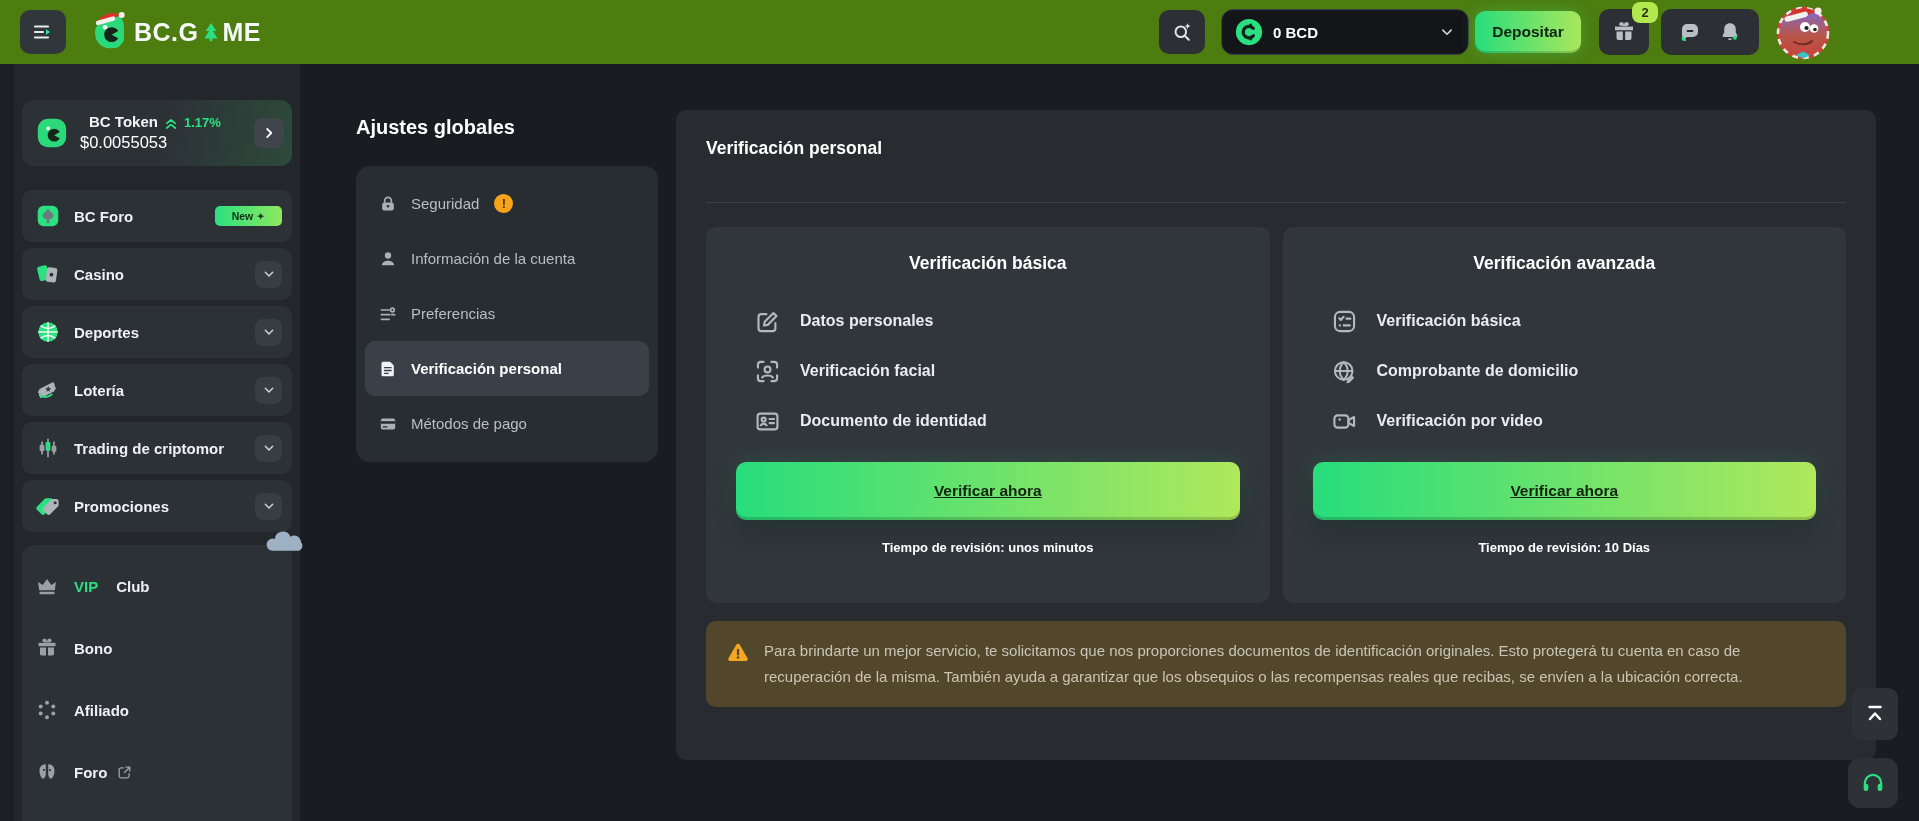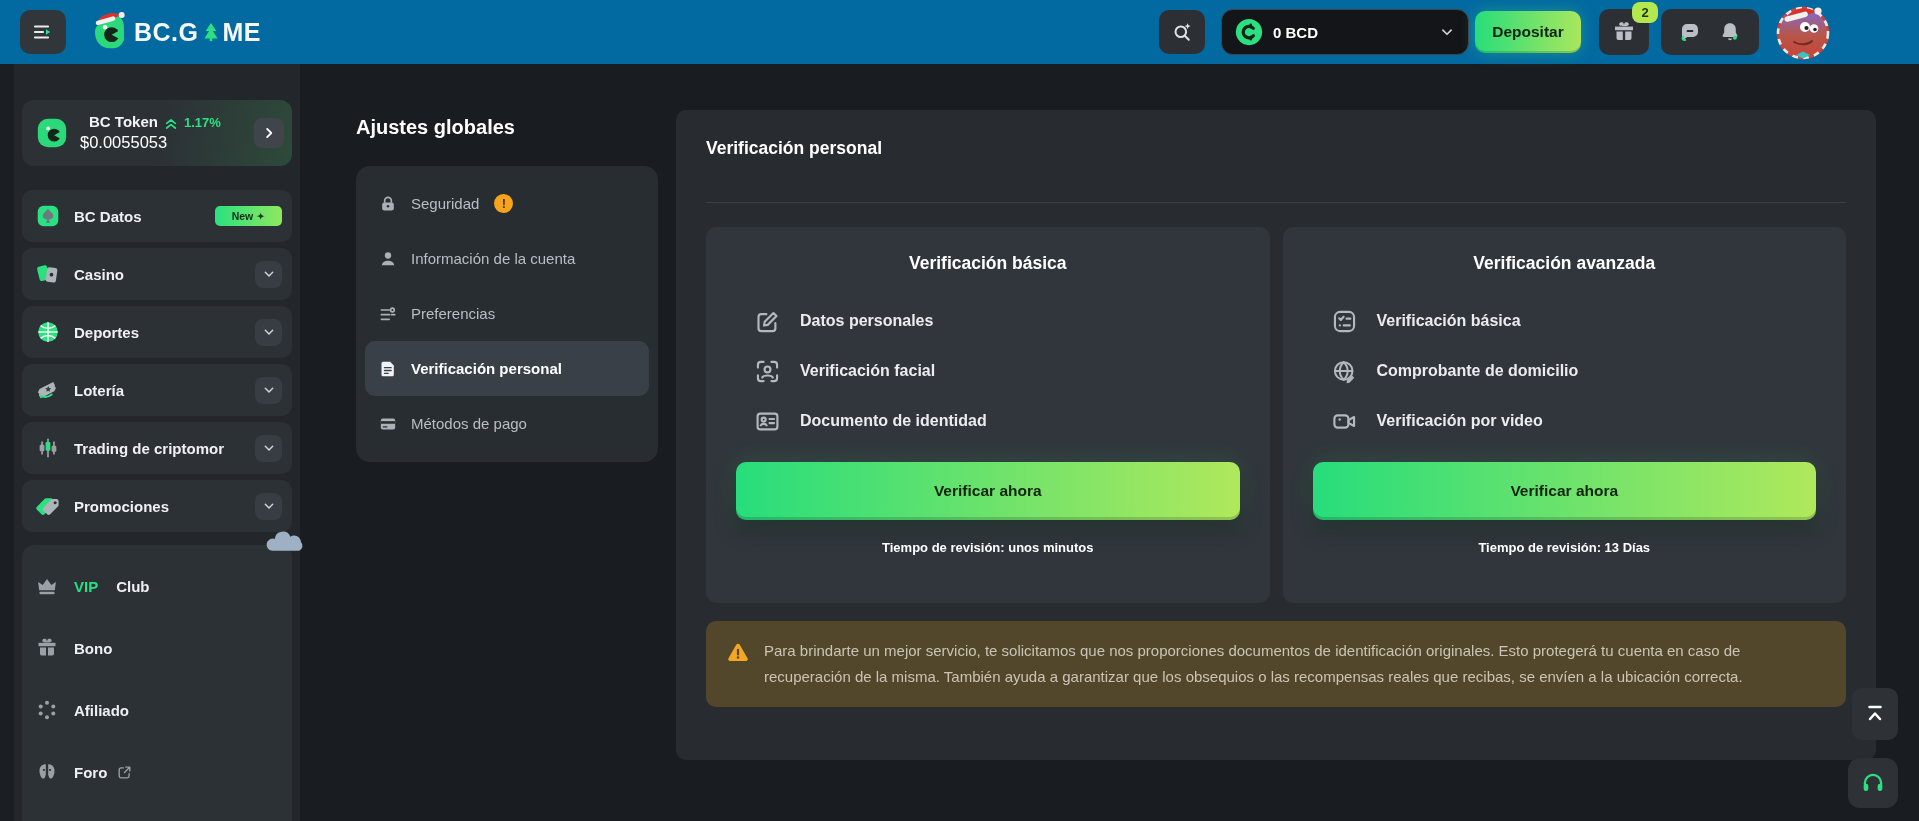--- a/index.html
+++ b/index.html
@@ -6,21 +6,21 @@
   html,body { width:1919px; height:821px; background:#15181b; }
   .page { position:relative; width:1919px; height:821px; overflow:hidden;
           background:#191c20; font-family:"Liberation Sans","DejaVu Sans",sans-serif;
           -webkit-font-smoothing:antialiased; }
   .icon { display:inline-flex; align-items:center; justify-content:center; flex:none; }
   .icon svg { width:100%; height:100%; display:block; }
   .i16{width:16px;height:16px}.i18{width:18px;height:18px}.i20{width:20px;height:20px}.i24{width:24px;height:24px}.i26{width:26px;height:26px}
   .i27{width:27px;height:27px}.i30{width:30px;height:30px}.i34{width:34px;height:34px}
 
   
-  .header { position:absolute; top:0; left:0; width:100%; height:64px; background:#0369a1;
+  .header { position:absolute; top:0; left:0; width:100%; height:64px; background:#4d7c0f;
             display:flex; align-items:center; padding-left:20px; z-index:6; }
   .sq-btn { width:46px; height:44px; border-radius:10px; background:#31363b; border:none;
             display:flex; align-items:center; justify-content:center; cursor:pointer; }
   .logo { display:flex; align-items:center; margin-left:22px; cursor:pointer; }
   .logo-hand { width:42px; height:44px; }
   .logo-text { color:#f5f7f8; font-size:25px; font-weight:800; letter-spacing:.5px;
                display:flex; align-items:center; margin-left:4px; }
   .logo-tree { width:22px; height:24px; margin:0 1px; }
   .header-right { margin-left:auto; display:flex; align-items:center; padding-right:88px; }
   .search-btn { width:46px; height:44px; background:#2c3034; }
@@ -96,21 +96,21 @@
   .v-card { flex:1; height:376px; background:#31363c; border-radius:10px; padding:26px 30px 0; }
   .v-card-title { text-align:center; color:#fff; font-size:17.5px; font-weight:800; }
   .v-items { margin:22px 0 0 18px; }
   .v-item { display:flex; align-items:center; gap:19px; height:50px;
             color:#eaedef; font-size:16px; font-weight:700; }
   .v-item .icon { color:#b2b8bf; }
   .verify-btn { display:block; width:100%; height:58px; margin-top:16px; border:none;
                 border-radius:10px; background:linear-gradient(90deg,#27dd7c,#b0e85c);
                 color:#10240f; font-size:15.5px; font-weight:800; cursor:pointer; font-family:inherit;
                 box-shadow:0 10px 22px rgba(0,0,0,.28), 0 0 26px rgba(72,226,130,.18),
-                           inset 0 -3px 0 rgba(0,0,0,.16); }
+                           inset 0 -3px 0 rgba(0,0,0,.16);text-decoration:underline; }
   .review { text-align:center; margin-top:20px; color:#fff; font-size:13px; font-weight:700; }
   .notice { display:flex; align-items:flex-start; gap:14px; margin-top:18px;
             background:#53472b; border-radius:10px; padding:17px 20px; }
   .notice .icon { margin-top:3px; }
   .notice-text { color:#cac4b6; font-size:15px; line-height:1.72; max-width:1072px; }
 
   
   .fab { position:absolute; border:none; background:#2e3237; display:flex; align-items:center;
          justify-content:center; cursor:pointer; z-index:7; }
   .fab-top { right:21px; top:688px; width:46px; height:52px; border-radius:10px; }
@@ -275,21 +275,21 @@
         </button>
       </div>
 
       <div class="side-item">
         <span class="icon i26">
             <svg viewBox="0 0 24 24">
               <rect x="2.5" y="2.5" width="19" height="19" rx="5.5" fill="#2be080"></rect>
               <path d="M12 5.2c1.9 2.7 4.8 4.1 4.8 6.7a3 3 0 0 1-4.1 2.8l.9 3.8h-3.2l.9-3.8a3 3 0 0 1-4.1-2.8c0-2.6 2.9-4 4.8-6.7z" fill="#70777d"></path>
             </svg>
           </span>
-        <span class="side-label">BC Datos</span>
+        <span class="side-label">BC Foro</span>
         <span class="new-badge">New ✦</span>
       </div>
       <div class="side-item">
         <span class="icon i26">
             <svg viewBox="0 0 24 24">
               <rect x="3" y="4.5" width="9.5" height="13.5" rx="2" transform="rotate(-14 7.7 11.2)" fill="#2be080"></rect>
               <rect x="10.5" y="6" width="9.5" height="13.5" rx="2" transform="rotate(8 15.2 12.7)" fill="#aeb4ba"></rect>
               <circle cx="15.2" cy="12.6" r="1.7" fill="#2b2f33"></circle>
             </svg>
           </span>
@@ -562,21 +562,21 @@
                   <svg viewBox="0 0 24 24" fill="none" stroke="currentColor" stroke-width="1.9" stroke-linecap="round" stroke-linejoin="round">
                     <rect x="3" y="6.5" width="12.5" height="11" rx="3"></rect>
                     <path d="m15.5 10.8 5-2.8v8l-5-2.8z"></path>
                     <circle cx="7.7" cy="10.3" r="1.1" fill="currentColor" stroke="none"></circle>
                   </svg>
                 </span>
               <span>Verificación por video</span>
             </div>
           </div>
           <button class="verify-btn">Verificar ahora</button>
-          <div class="review">Tiempo de revisión: 13 Días</div>
+          <div class="review">Tiempo de revisión: 10 Días</div>
         </div>
       </div>
 
       <div class="notice">
         <span class="icon i24">
             <svg viewBox="0 0 24 24">
               <path d="M10.4 3.6 2.5 17.2a1.9 1.9 0 0 0 1.6 2.9h15.8a1.9 1.9 0 0 0 1.6-2.9L13.6 3.6a1.9 1.9 0 0 0-3.2 0z" fill="#f5a623"></path>
               <path d="M12 8.8v4.7" stroke="#53472b" stroke-width="2.2" stroke-linecap="round"></path>
               <circle cx="12" cy="16.6" r="1.25" fill="#53472b"></circle>
             </svg>

